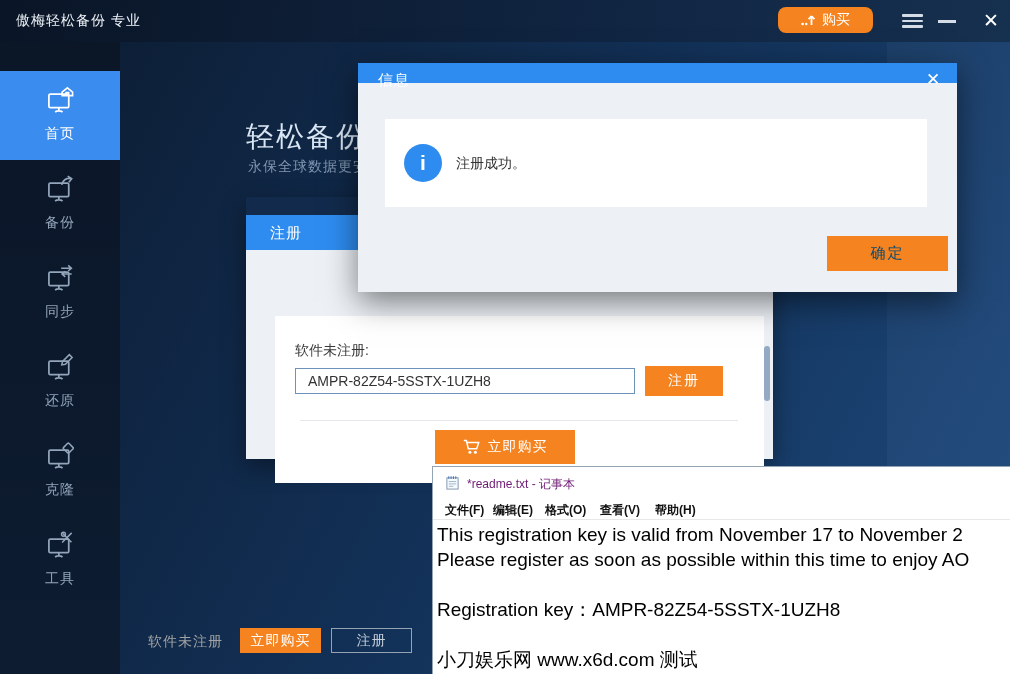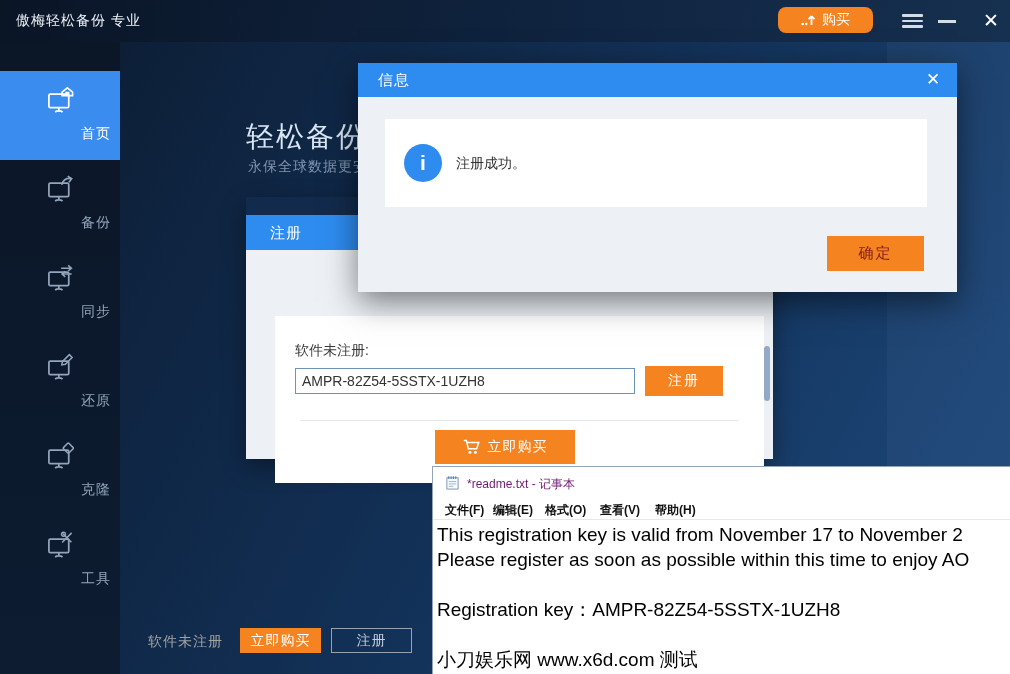--- a/index.html
+++ b/index.html
@@ -17,21 +17,21 @@
   .min-btn{position:absolute;left:938px;top:20px;width:18px;height:3px;background:#d4dce6;}
   .close-btn{position:absolute;left:979px;top:9px;width:24px;height:24px;color:#fff;font-size:19px;line-height:24px;text-align:center;}
 
   
   .sidebar{position:absolute;left:0;top:42px;width:120px;height:632px;
     background:linear-gradient(180deg,#0b1627 0%,#0d1c31 100%);}
   .side-item{position:absolute;left:0;width:120px;height:89px;color:#93a5ba;text-align:center;cursor:pointer;}
   .side-item.active{background:#3A8CEF;color:#ffffff;}
   .side-icon{position:absolute;left:46px;top:15px;width:28px;height:28px;}
   .side-icon svg{width:28px;height:28px;}
-  .side-label{position:absolute;left:0;top:54px;width:120px;font-size:14px;letter-spacing:1px;margin-left:36px;}
+  .side-label{position:absolute;left:0;top:54px;width:120px;font-size:14px;letter-spacing:1px;}
 
   
   .main-bg{position:absolute;left:120px;top:42px;width:890px;height:632px;
     background:linear-gradient(118deg,#0d1f37 0%,#123056 45%,#1d4a7e 100%);}
   .bg-band{position:absolute;left:887px;top:42px;width:123px;height:426px;background:rgba(173,203,237,0.05);}
   .page-title{position:absolute;left:246px;top:118px;font-size:28px;color:#d9e6f4;letter-spacing:2px;}
   .page-subtitle{position:absolute;left:248px;top:158px;font-size:14px;color:#8096b1;letter-spacing:1px;}
 
   .status-label{position:absolute;left:148px;top:633px;font-size:14px;color:#a3a3a3;letter-spacing:1px;}
   .buy-now-btn{position:absolute;left:240px;top:628px;width:81px;height:25px;background:#F5831F;color:#fff;
@@ -41,38 +41,38 @@
 
   
   .reg-window{position:absolute;left:246px;top:197px;width:527px;height:262px;box-shadow:0 8px 22px rgba(0,0,0,.4);}
   .reg-topstrip{position:absolute;left:0;top:0;width:527px;height:18px;background:#122b4c;}
   .reg-header{position:absolute;left:0;top:18px;width:527px;height:35px;background:#2E8CF0;}
   .reg-header-label{position:absolute;left:24px;top:0;line-height:35px;font-size:15px;color:#fff;letter-spacing:1px;}
   .reg-body{position:absolute;left:0;top:53px;width:527px;height:209px;background:#EDF1F6;}
   .reg-card{position:absolute;left:29px;top:66px;width:489px;height:167px;background:#ffffff;}
   .reg-input-label{position:absolute;left:20px;top:26px;font-size:14px;color:#3a3a3a;}
   .reg-input{position:absolute;left:20px;top:52px;width:340px;height:26px;border:1px solid #6e93bb;
-    font-size:14px;color:#333;padding:0 6px;outline:none;background:#fff;}
+    font-size:14px;color:#333;padding:0 12px;outline:none;background:#fff;}
   .reg-submit-btn{position:absolute;left:370px;top:50px;width:78px;height:30px;background:#F5831F;color:#fff;
     font-size:14px;display:flex;align-items:center;justify-content:center;letter-spacing:2px;cursor:pointer;}
   .reg-divider{position:absolute;left:25px;top:104px;width:438px;height:1px;background:#e4e7eb;}
   .reg-buy-btn{position:absolute;left:160px;top:114px;width:140px;height:34px;background:#F5831F;color:#fff;
     font-size:14px;display:flex;align-items:center;justify-content:center;gap:8px;letter-spacing:1px;cursor:pointer;}
   .reg-scroll-thumb{position:absolute;left:518px;top:96px;width:6px;height:55px;background:#93A9C4;border-radius:3px;}
 
   
   .modal{position:absolute;left:358px;top:63px;width:599px;height:229px;background:#EDF1F6;box-shadow:0 10px 30px rgba(0,0,0,.5);}
-  .modal-titlebar{position:absolute;left:0;top:0;width:599px;height:34px;background:#2E8CF0;}
+  .modal-titlebar{position:absolute;left:0;top:0;width:599px;height:20px;background:#2E8CF0;}
   .modal-title{position:absolute;left:20px;top:0;line-height:34px;font-size:15px;color:#fff;letter-spacing:1px;}
   .modal-close{position:absolute;right:12px;top:5px;width:24px;height:24px;color:#fff;font-size:17px;line-height:24px;text-align:center;cursor:pointer;}
   .modal-card{position:absolute;left:27px;top:56px;width:542px;height:88px;background:#fff;}
   .info-circle{position:absolute;left:19px;top:25px;width:38px;height:38px;border-radius:50%;background:#2E8CF0;
     color:#fff;font-size:21px;font-weight:bold;display:flex;align-items:center;justify-content:center;}
   .modal-message{position:absolute;left:71px;top:0;line-height:88px;font-size:14px;color:#333;}
-  .modal-ok-btn{position:absolute;left:469px;top:173px;width:97px;height:35px;background:#F5831F;color:#7f1d1d;
+  .modal-ok-btn{position:absolute;left:469px;top:173px;width:121px;height:35px;background:#F5831F;color:#0c4a6e;
     font-size:15px;display:flex;align-items:center;justify-content:center;letter-spacing:2px;cursor:pointer;}
 
   
   .notepad{position:absolute;left:432px;top:466px;width:600px;height:230px;background:#ffffff;
     border-top:1px solid #93a4b4;border-left:1px solid #93a4b4;}
   .np-titlebar{position:absolute;left:0;top:0;width:100%;height:31px;background:#fff;}
   .np-icon{position:absolute;left:12px;top:8px;width:15px;height:15px;}
   .np-title{position:absolute;left:34px;top:9px;font-size:12px;color:#701a75;}
   .np-menubar{position:absolute;left:0;top:31px;width:100%;height:22px;background:#fff;border-bottom:1px solid #e8e8e8;}
   .np-menu{position:absolute;top:4px;font-size:12px;color:#111;cursor:pointer;font-weight:bold;}

